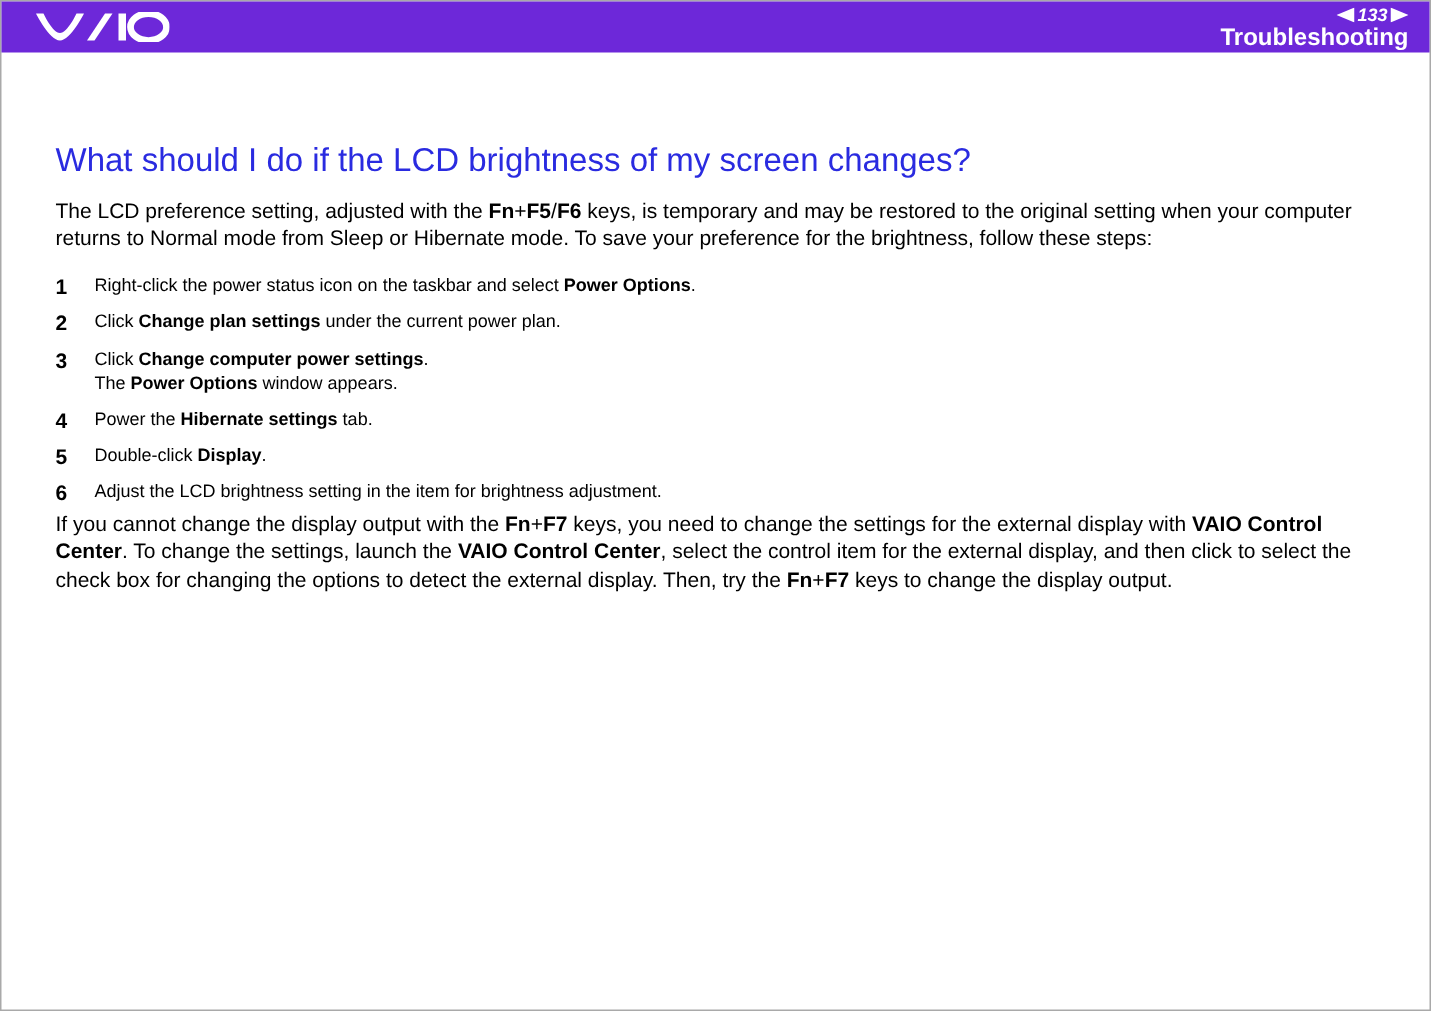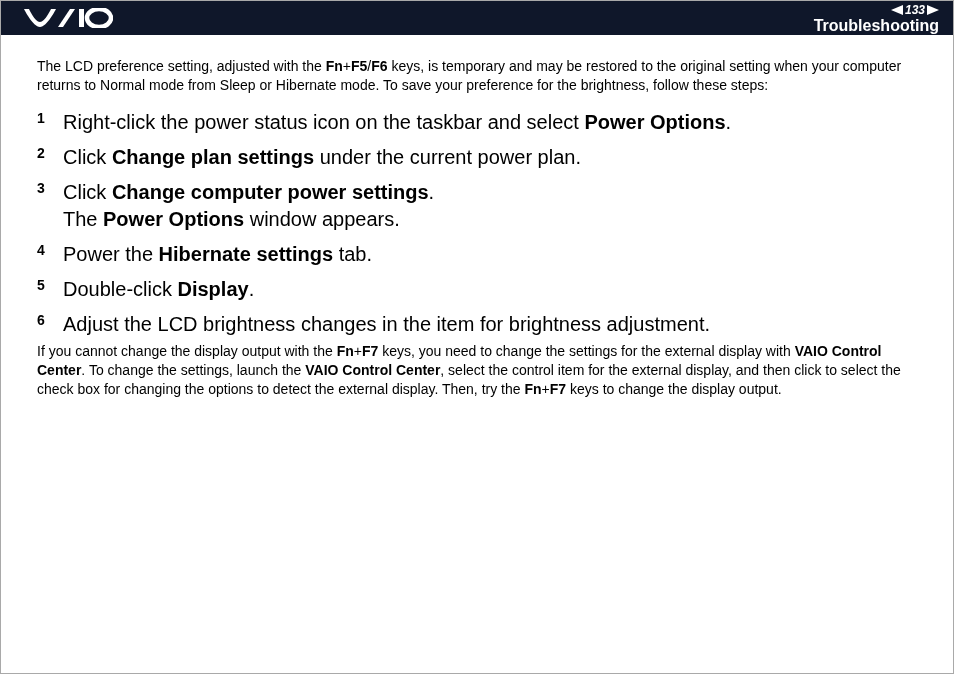--- a/index.html
+++ b/index.html
@@ -1,29 +1,29 @@
 <!DOCTYPE html>
 <html><head>
 <meta charset="utf-8">
 <style>
   * { box-sizing: border-box; margin: 0; padding: 0; }
   html, body { width: 954px; height: 674px; font-family: Arial, Helvetica, sans-serif; background: #fff; color: #000; }
   .page { width: 954px; height: 674px; border: 1px solid #a9a9a9; position: relative; }
-  .topbar { width: 100%; height: 34px; background: #0f172a; display: flex; align-items: center; justify-content: space-between; padding: 0 14px 0 22px; }
+  .topbar { width: 100%; height: 34px; background: #6d28d9; display: flex; align-items: center; justify-content: space-between; padding: 0 14px 0 22px; }
   .logo svg { display: block; }
   .top-right { display: flex; flex-direction: column; align-items: flex-end; gap: 1px; }
   .page-nav { display: flex; align-items: center; color: #fff; font-size: 12px; font-style: italic; font-weight: bold; gap: 2px; }
   .page-nav .arrow { display: inline-flex; }
   .section-label { color: #fff; font-size: 16px; font-weight: bold; line-height: 1; }
   .content { padding: 22px 36px 0 36px; }
   h2.q { color: #2a2be0; font-weight: normal; font-size: 22px; margin-top: 30px; margin-bottom: 10px; line-height: 1.25; }
   h2.q:first-of-type { margin-top: 36px; }
   p.body { font-size: 14px; line-height: 1.35; margin-bottom: 10px; }
   ol.steps { list-style: none; counter-reset: step; margin: 4px 0 0 0; }
-  ol.steps > li { counter-increment: step; font-size: 20px; line-height: 1.35; padding: 4px 0 4px 26px; position: relative; }
+  ol.steps > li { counter-increment: step; font-size: 12px; line-height: 1.35; padding: 4px 0 4px 26px; position: relative; }
   ol.steps > li::before { content: counter(step); position: absolute; left: 0; top: 4px; font-weight: bold; font-size: 14px; }
   .b { font-weight: bold; margin-top: 12px; }
 </style>
 </head>
 <body>
 
 <div class="page">
 
   <div class="topbar">
     <div class="logo">
@@ -47,20 +47,21 @@
               <polygon points="0,0 0,10 12,5" fill="#fff"></polygon>
             </svg>
         </span>
       </div>
       <div class="section-label">Troubleshooting</div>
     </div>
   </div>
 
   <div class="content">
 
+    <h2 class="q">What should I do if the LCD brightness of my screen changes?</h2>
 
     <p class="body">
       <span>The LCD preference setting, adjusted with the </span><span class="b">Fn</span><span>+</span><span class="b">F5</span><span>/</span><span class="b">F6</span><span> keys, is temporary and may be restored to the original setting when your computer returns to Normal mode from Sleep or Hibernate mode. To save your preference for the brightness, follow these steps:</span>
     </p>
 
     <ol class="steps">
       <li>
         <span>Right-click the power status icon on the taskbar and select </span><span class="b">Power Options</span><span>.</span>
       </li>
       <li>
@@ -70,21 +71,21 @@
         <span>Click </span><span class="b">Change computer power settings</span><span>.</span><br>
         <span>The </span><span class="b">Power Options</span><span> window appears.</span>
       </li>
       <li>
         <span>Power the </span><span class="b">Hibernate settings</span><span> tab.</span>
       </li>
       <li>
         <span>Double-click </span><span class="b">Display</span><span>.</span>
       </li>
       <li>
-        <span>Adjust the LCD brightness changes in the item for brightness adjustment.</span>
+        <span>Adjust the LCD brightness setting in the item for brightness adjustment.</span>
       </li>
     </ol>
 
 
     <p class="body">
       <span>If you cannot change the display output with the </span><span class="b">Fn</span><span>+</span><span class="b">F7</span><span> keys, you need to change the settings for the external display with </span><span class="b">VAIO Control Center</span><span>. To change the settings, launch the </span><span class="b">VAIO Control Center</span><span>, select the control item for the external display, and then click to select the check box for changing the options to detect the external display. Then, try the </span><span class="b">Fn</span><span>+</span><span class="b">F7</span><span> keys to change the display output.</span>
     </p>
 
   </div>
 </div>

